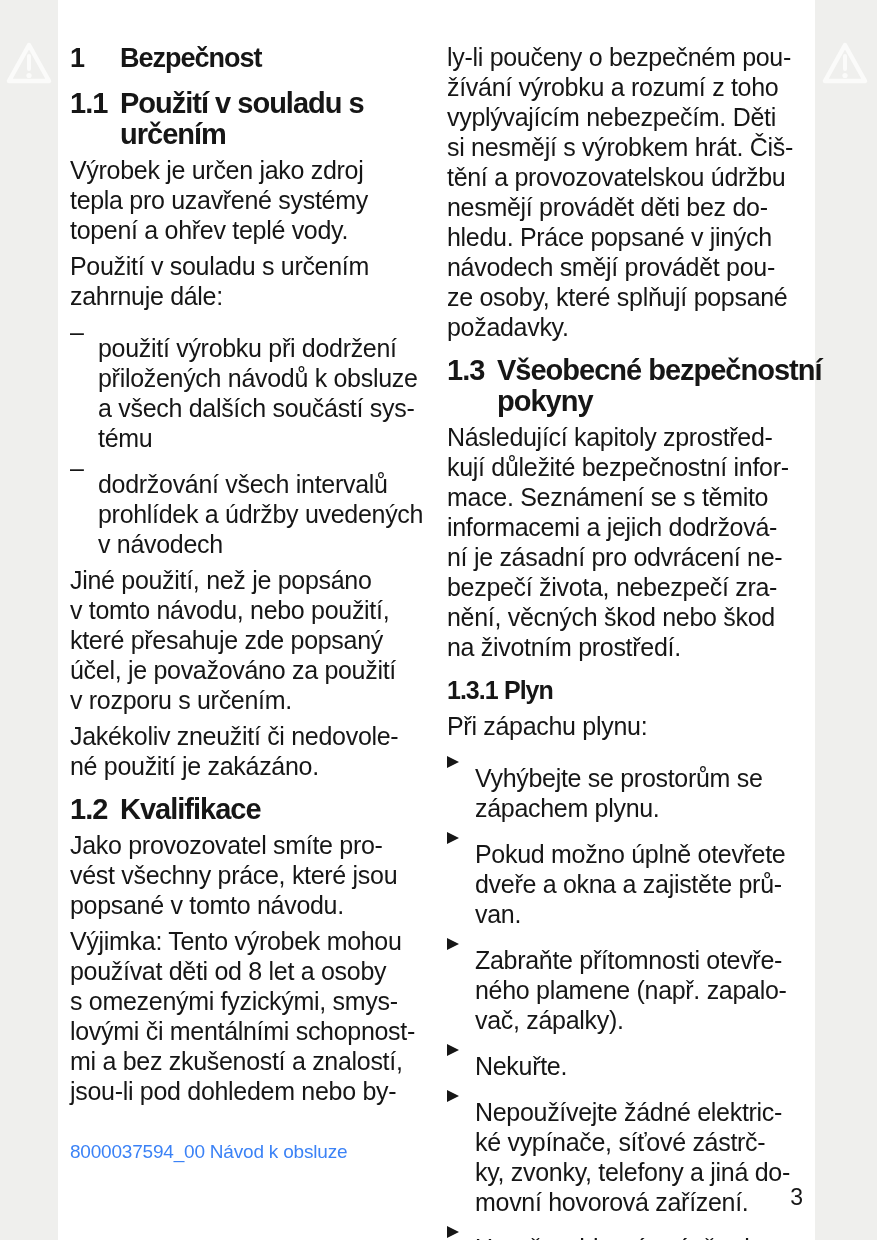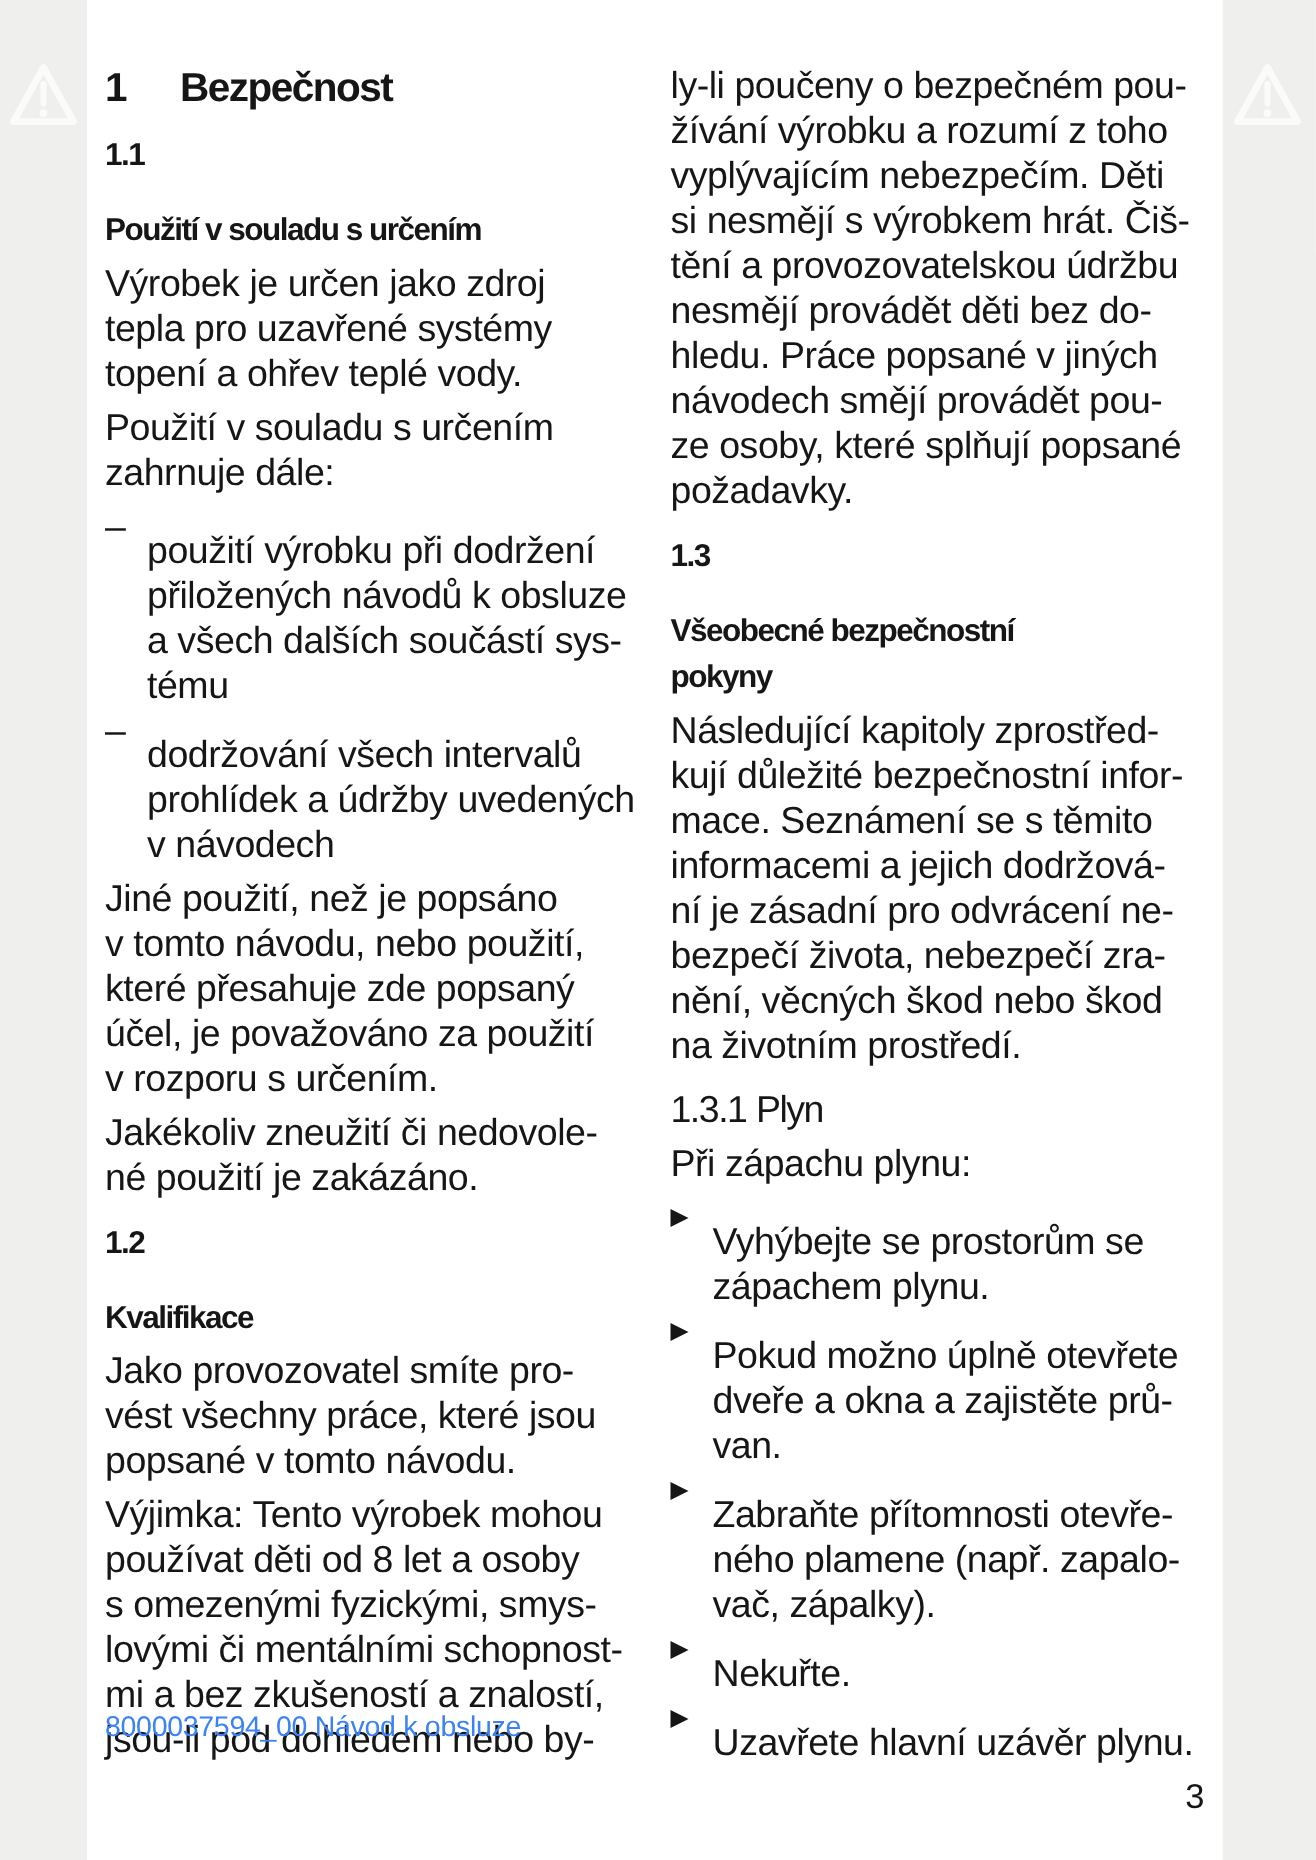--- a/index.html
+++ b/index.html
@@ -21,24 +21,24 @@
   }
   .col-left{left:70px;}
   .col-right{left:447px;}
   .col > :first-child{margin-top:0;}
 
   .para{margin:0 0 6px 0;white-space:pre-line;}
 
   .h1{display:flex;font-size:27px;line-height:33px;font-weight:bold;
       letter-spacing:-1px;margin:0 0 13px 0;}
   .h1 .hnum{flex:0 0 50px;}
-  .h2{display:flex;font-size:21px;line-height:31px;font-weight:bold;
-      letter-spacing:-1px;margin:13px 0 5px 0;flex-direction:column;}
+  .h2{display:flex;font-size:29px;line-height:31px;font-weight:bold;
+      letter-spacing:-1px;margin:13px 0 5px 0;}
   .h2 .hnum{flex:0 0 50px;}
-  .h3{display:flex;font-size:25px;line-height:31px;font-weight:normal;
+  .h3{display:flex;font-size:25px;line-height:31px;font-weight:bold;
       letter-spacing:-1px;margin:13px 0 5px 0;}
   .h3 .hnum{flex:0 0 57px;}
   .htitle{white-space:pre-line;}
 
   .list{margin:0 0 6px 0;}
   .li{display:flex;}
   .li .marker{flex:0 0 28px;}
   .li .txt{white-space:pre-line;flex:1 1 auto;margin-top:16px;}
   .tri{display:block;width:0;height:0;margin-top:9px;
        border-left:12px solid #161616;
@@ -199,20 +199,29 @@
       <div class="li">
         <span class="marker">
             <i class="tri"></i>
           </span>
         <span class="txt">Nekuřte.</span>
       </div>
       <div class="li">
         <span class="marker">
             <i class="tri"></i>
           </span>
+        <span class="txt">Nepoužívejte žádné elektric-
+ké vypínače, síťové zástrč-
+ky, zvonky, telefony a jiná do-
+movní hovorová zařízení.</span>
+      </div>
+      <div class="li">
+        <span class="marker">
+            <i class="tri"></i>
+          </span>
         <span class="txt">Uzavřete hlavní uzávěr plynu.</span>
       </div>
     </div>
 
   </section>
 
   <span class="footer-docref">8000037594_00 Návod k obsluze</span>
   <span class="footer-pagenum">3</span>
 
 </div>

